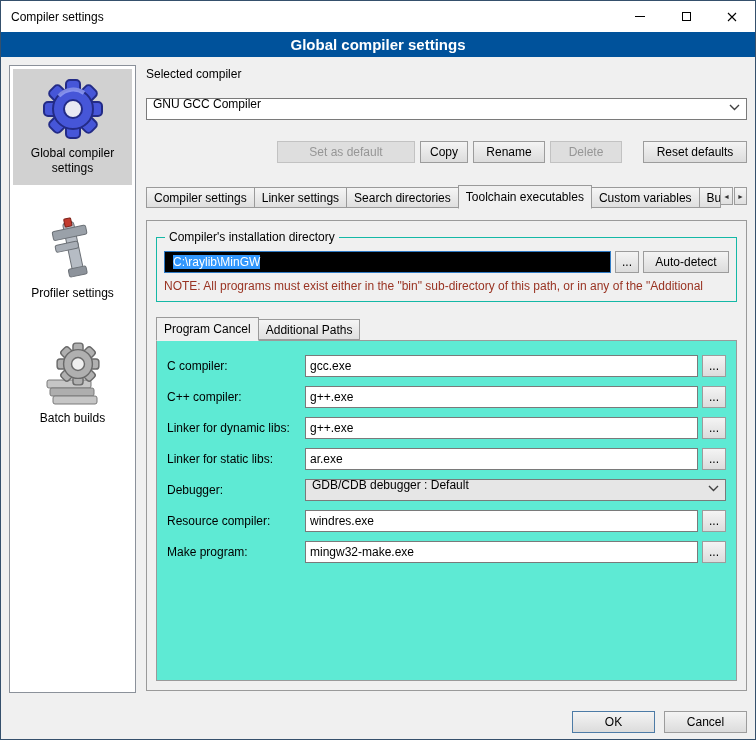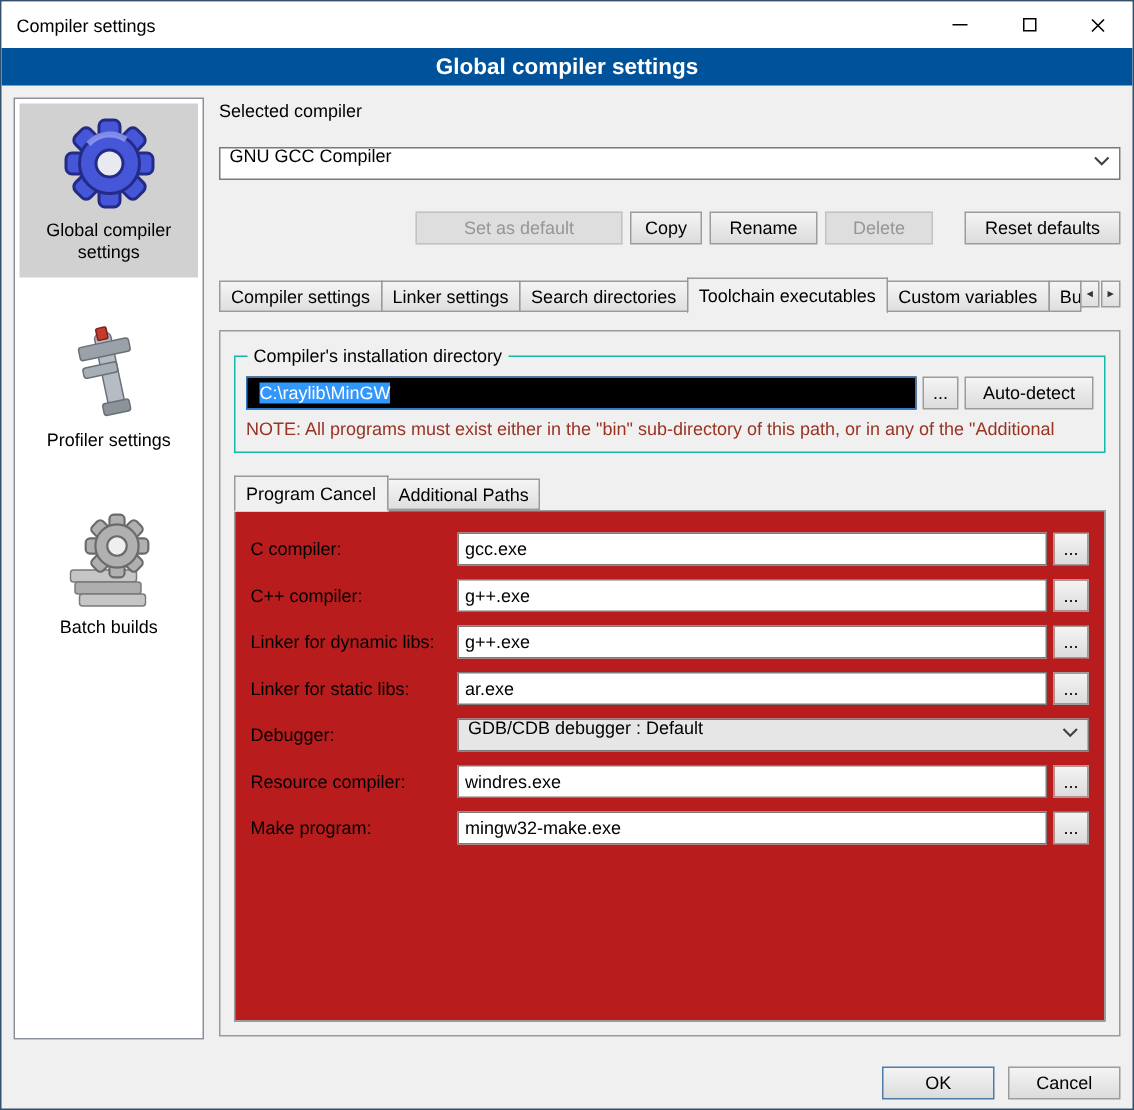--- a/index.html
+++ b/index.html
@@ -54,30 +54,30 @@
   .dirrow { display:flex; gap:4px; }
   .textbox { height:22px; background:#000000; border:1px solid #7a7a7a; font-size:12px; display:flex; align-items:center; padding:0 8px; }
   .textbox.focused { border-color:#2f7ac4; flex:1; }
   .selected-text { background:var(--selection,#3297fd); color:#fff; }
   .browse { width:24px; flex-shrink:0; }
   .autodetect { width:86px; flex-shrink:0; }
   .note { font-size:12px; color:var(--note,#993322); margin-top:6px; white-space:nowrap; overflow:hidden; }
 
   
   .subtabs { display:flex; align-items:flex-end; margin-top:15px; position:relative; z-index:2; }
-  .subpanel { border:1px solid #9a9a9a; background:#b91c1c; padding:14px 10px; flex:1; }
+  .subpanel { border:1px solid #9a9a9a; background:#5eead4; padding:14px 10px; flex:1; }
   .frow { display:flex; align-items:center; margin-bottom:9px; }
   .frow .flabel { width:138px; font-size:12px; flex-shrink:0; }
   .tb-input { flex:1; height:22px; border:1px solid #7a7a7a; background:#fff; font-size:12px; font-family:inherit; padding:0 4px; min-width:0; color:#000; }
   .frow .browse { margin-left:4px; }
   .frow .combo { flex:1; }
 
   
   .footer { display:flex; justify-content:flex-end; gap:9px; padding:8px 0 0; }
-  .footer .btn { width:75px; }
+  .footer .btn { width:83px; }
   .btn.ok { border-color:#4d7ba6; }
 </style>
 </head>
 <body>
 
 <div class="window">
 
   <div class="titlebar">
     <span class="title-text">Compiler settings</span>
     <div class="tb-controls">

